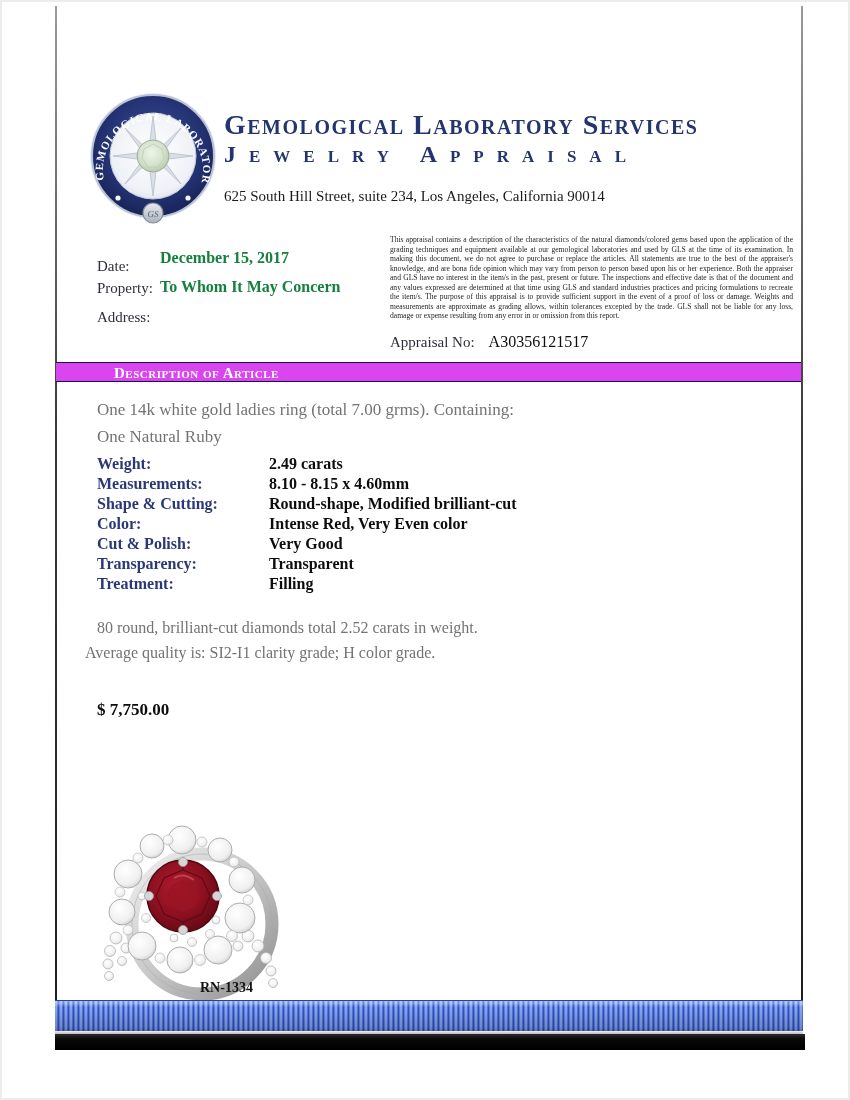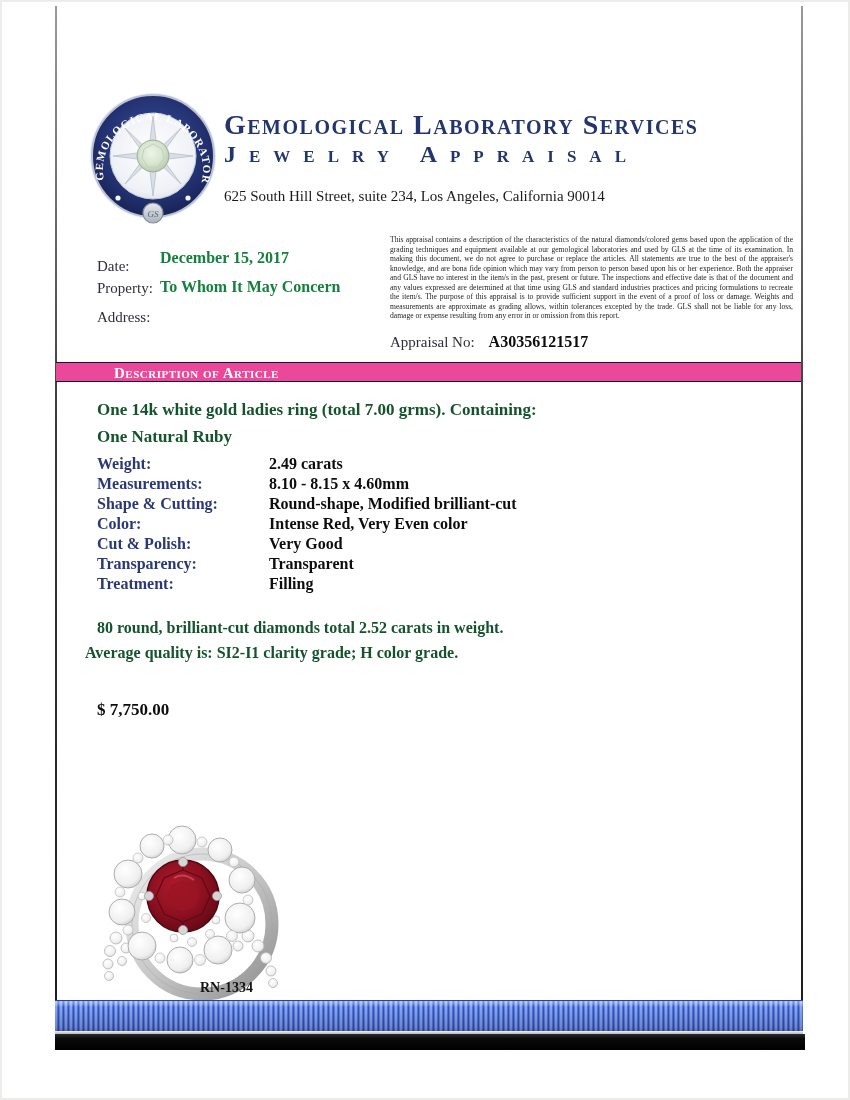--- a/index.html
+++ b/index.html
@@ -16,27 +16,27 @@
   .brand-title{font-weight:bold;font-variant:small-caps;color:#23356e;
                font-size:28px;letter-spacing:1.5px;line-height:30px;white-space:nowrap;}
   .brand-sub{font-weight:bold;font-variant:small-caps;color:#23356e;
              font-size:24px;letter-spacing:13px;line-height:26px;margin-top:1px;white-space:nowrap;}
   .brand-addr{font-size:15px;color:#1a1a1a;line-height:20px;margin-top:19px;}
   
   .info-label{font-size:15px;color:#2e2e3a;}
   .info-value{font-size:16px;font-weight:bold;color:#15803d;}
   .disclaimer{font-size:7.6px;line-height:9.5px;text-align:justify;color:#252525;}
   .appraisal-row{font-size:15px;color:#2e2e3a;}
-  .appraisal-no{font-size:16px;font-weight:bold;color:#0d0d0d;margin-left:14px;}
-  
-  .section-bar{background:#ec4899;color:#fff;height:20px;line-height:20px;
+  .appraisal-no{font-size:16px;font-weight:normal;color:#0d0d0d;margin-left:14px;}
+  
+  .section-bar{background:#d946ef;color:#fff;height:20px;line-height:20px;
                font-variant:small-caps;font-weight:bold;font-size:15px;
                letter-spacing:0.5px;padding-left:58px;box-sizing:border-box;
                border-top:1px solid #14153f;border-bottom:1px solid #14153f;}
-  .body-bold{font-size:17px;font-weight:bold;color:#14532d;line-height:27px;}
+  .body-bold{font-size:17px;font-weight:normal;color:#737373;line-height:27px;}
   .attr-row{position:absolute;left:95px;width:660px;height:20px;}
   .attr-label{position:absolute;left:0;font-size:16px;font-weight:bold;color:#2a3875;}
   .attr-value{position:absolute;left:172px;font-size:16px;font-weight:bold;color:#0d0d0d;}
   .val-row{display:flex;justify-content:space-between;align-items:baseline;}
   .val-label{font-variant:small-caps;font-weight:bold;font-size:16px;color:#151515;letter-spacing:0.3px;}
   .val-amount{font-weight:bold;font-size:17px;color:#0d0d0d;}
   .sig-line{border-top:2px solid #2b2b2b;width:285px;}
   .sig-name{font-weight:bold;font-size:16.5px;color:#141414;margin-top:5px;}
   .sig-title{font-weight:bold;font-size:13px;color:#222;margin-top:2px;}
   .photo-ref{font-weight:bold;font-size:14px;color:#141414;}

